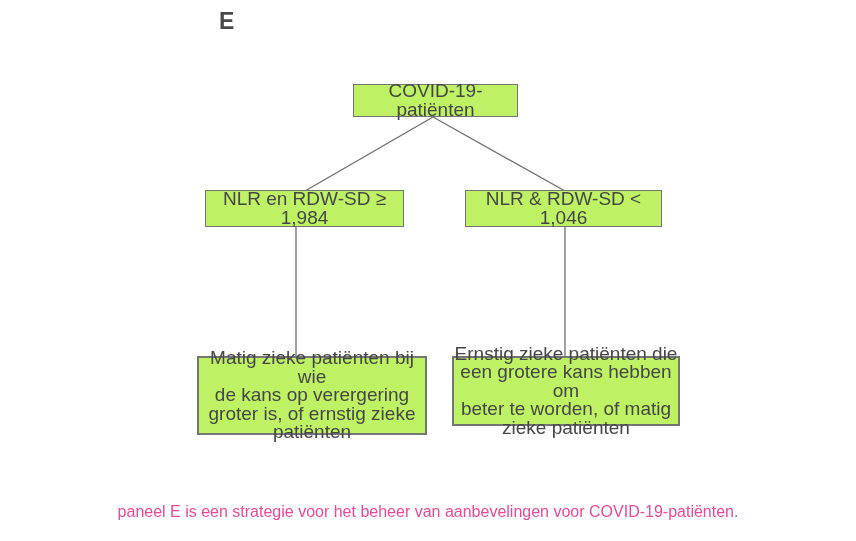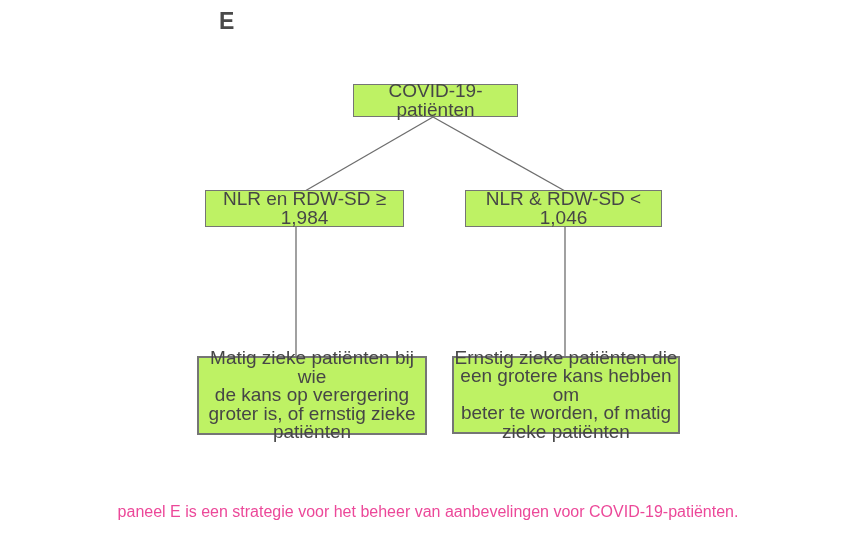--- a/index.html
+++ b/index.html
@@ -49,21 +49,21 @@
     text-align: center;
     color: #464646;
     font-size: 19px;
     line-height: 18.5px;
     white-space: pre-line;
   }
   #node-root   { left: 353px; top: 84px;  width: 165px; height: 33px; }
   #node-left   { left: 205px; top: 190px; width: 199px; height: 37px; }
   #node-right  { left: 465px; top: 190px; width: 197px; height: 37px; }
   #node-outcome-left  { left: 189px; top: 356px; width: 230px; height: 79px; border-width: 2px; margin-left: 8px; }
-  #node-outcome-right { left: 452px; top: 356px; width: 228px; height: 78px; border-width: 2px; }
+  #node-outcome-right { left: 452px; top: 356px; width: 228px; height: 70px; border-width: 2px; }
   #caption {
     position: absolute;
     left: 0;
     top: 503px;
     width: 856px;
     text-align: center;
     font-size: 16px;
     color: #ec4899;
     z-index: 2;
   }

